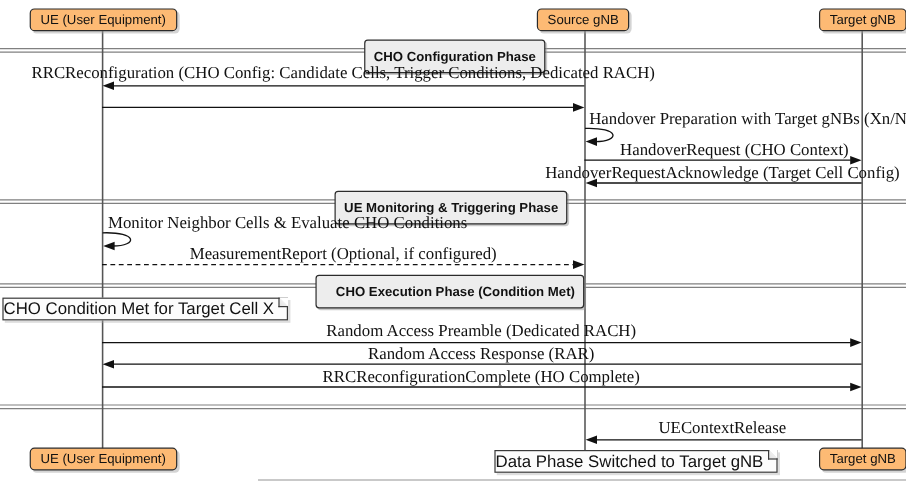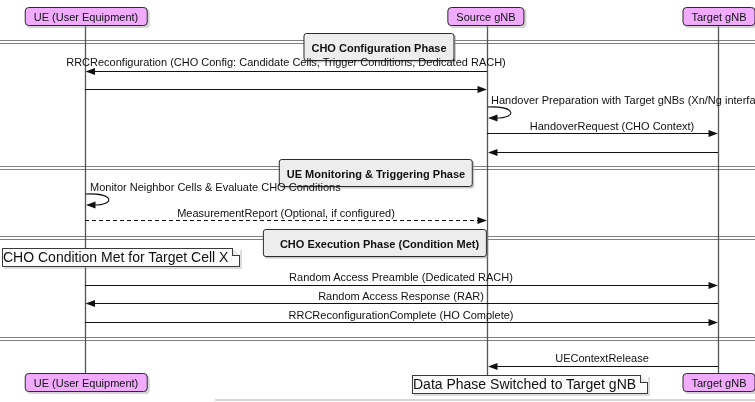--- a/index.html
+++ b/index.html
@@ -11,43 +11,44 @@
     overflow:hidden;
   }
   .stage svg{position:absolute;left:0;top:0;}
   .pbox{
     position:absolute;
     transform:translateX(-50%);
     box-sizing:border-box;
     height:19px;
     display:flex;align-items:center;justify-content:center;
     padding:1px 8px 0 8px;
-    background:#f0abfc;
+    background:#fdba74;
     border:1.2px solid #2b2b2b;
     border-radius:4px;
     box-shadow:2px 2px 0 rgba(160,160,160,0.45);
     font-size:11px;color:#111;white-space:nowrap;
   }
   .phase{
     position:absolute;
     transform:translateX(-50%);
     box-sizing:border-box;
     height:28px;
     display:flex;align-items:center;justify-content:center;
     padding:1px 7px 0 7px;
     background:#ededed;
     border:1.2px solid #2b2b2b;
     border-radius:3px;
     box-shadow:1.5px 1.5px 0 rgba(150,150,150,0.5);
     font-size:11px;font-weight:bold;color:#111;white-space:nowrap;
   }
   .msg{
     position:absolute;
-    font-size:11px;line-height:12px;color:#111;
+    font-size:14px;line-height:12px;color:#111;
     white-space:nowrap;
+    font-family:Liberation Serif, serif;
   }
   .msg.centered{transform:translateX(-50%);}
   .note{
     position:absolute;
     box-sizing:border-box;
     padding:2px 11px 2px 0;
     background:#fcfcfc;
     border:1px solid #3a3a3a;
     box-shadow:2px 2px 0 rgba(170,170,170,0.4);
     font-size:14px;line-height:13px;color:#111;white-space:nowrap;
@@ -153,20 +154,21 @@
   <div class="phase" style="left:376px;top:159px;">
       <span>UE Monitoring &amp; Triggering Phase</span>
     </div>
   <div class="phase" style="left:375px;top:229px;padding-left:16px;">
       <span>CHO Execution Phase (Condition Met)</span>
     </div>
 
   <div class="msg centered" style="left:286px;top:56px;">RRCReconfiguration (CHO Config: Candidate Cells, Trigger Conditions, Dedicated RACH)</div>
   <div class="msg" style="left:491px;top:94px;">Handover Preparation with Target gNBs (Xn/Ng interfaces)</div>
   <div class="msg centered" style="left:602px;top:120px;padding-left:20px;">HandoverRequest (CHO Context)</div>
+  <div class="msg centered" style="left:602px;top:139px;">HandoverRequestAcknowledge (Target Cell Config)</div>
   <div class="msg" style="left:90px;top:181px;">Monitor Neighbor Cells &amp; Evaluate CHO Conditions</div>
   <div class="msg centered" style="left:286px;top:207px;">MeasurementReport (Optional, if configured)</div>
   <div class="msg centered" style="left:401px;top:271px;">Random Access Preamble (Dedicated RACH)</div>
   <div class="msg centered" style="left:401px;top:290px;">Random Access Response (RAR)</div>
   <div class="msg centered" style="left:401px;top:309px;">RRCReconfigurationComplete (HO Complete)</div>
   <div class="msg centered" style="left:602px;top:352px;">UEContextRelease</div>
 
   <div class="note" style="left:2px;top:248px;">
     <span>CHO Condition Met for Target Cell X</span>
     <span class="fold"></span>

